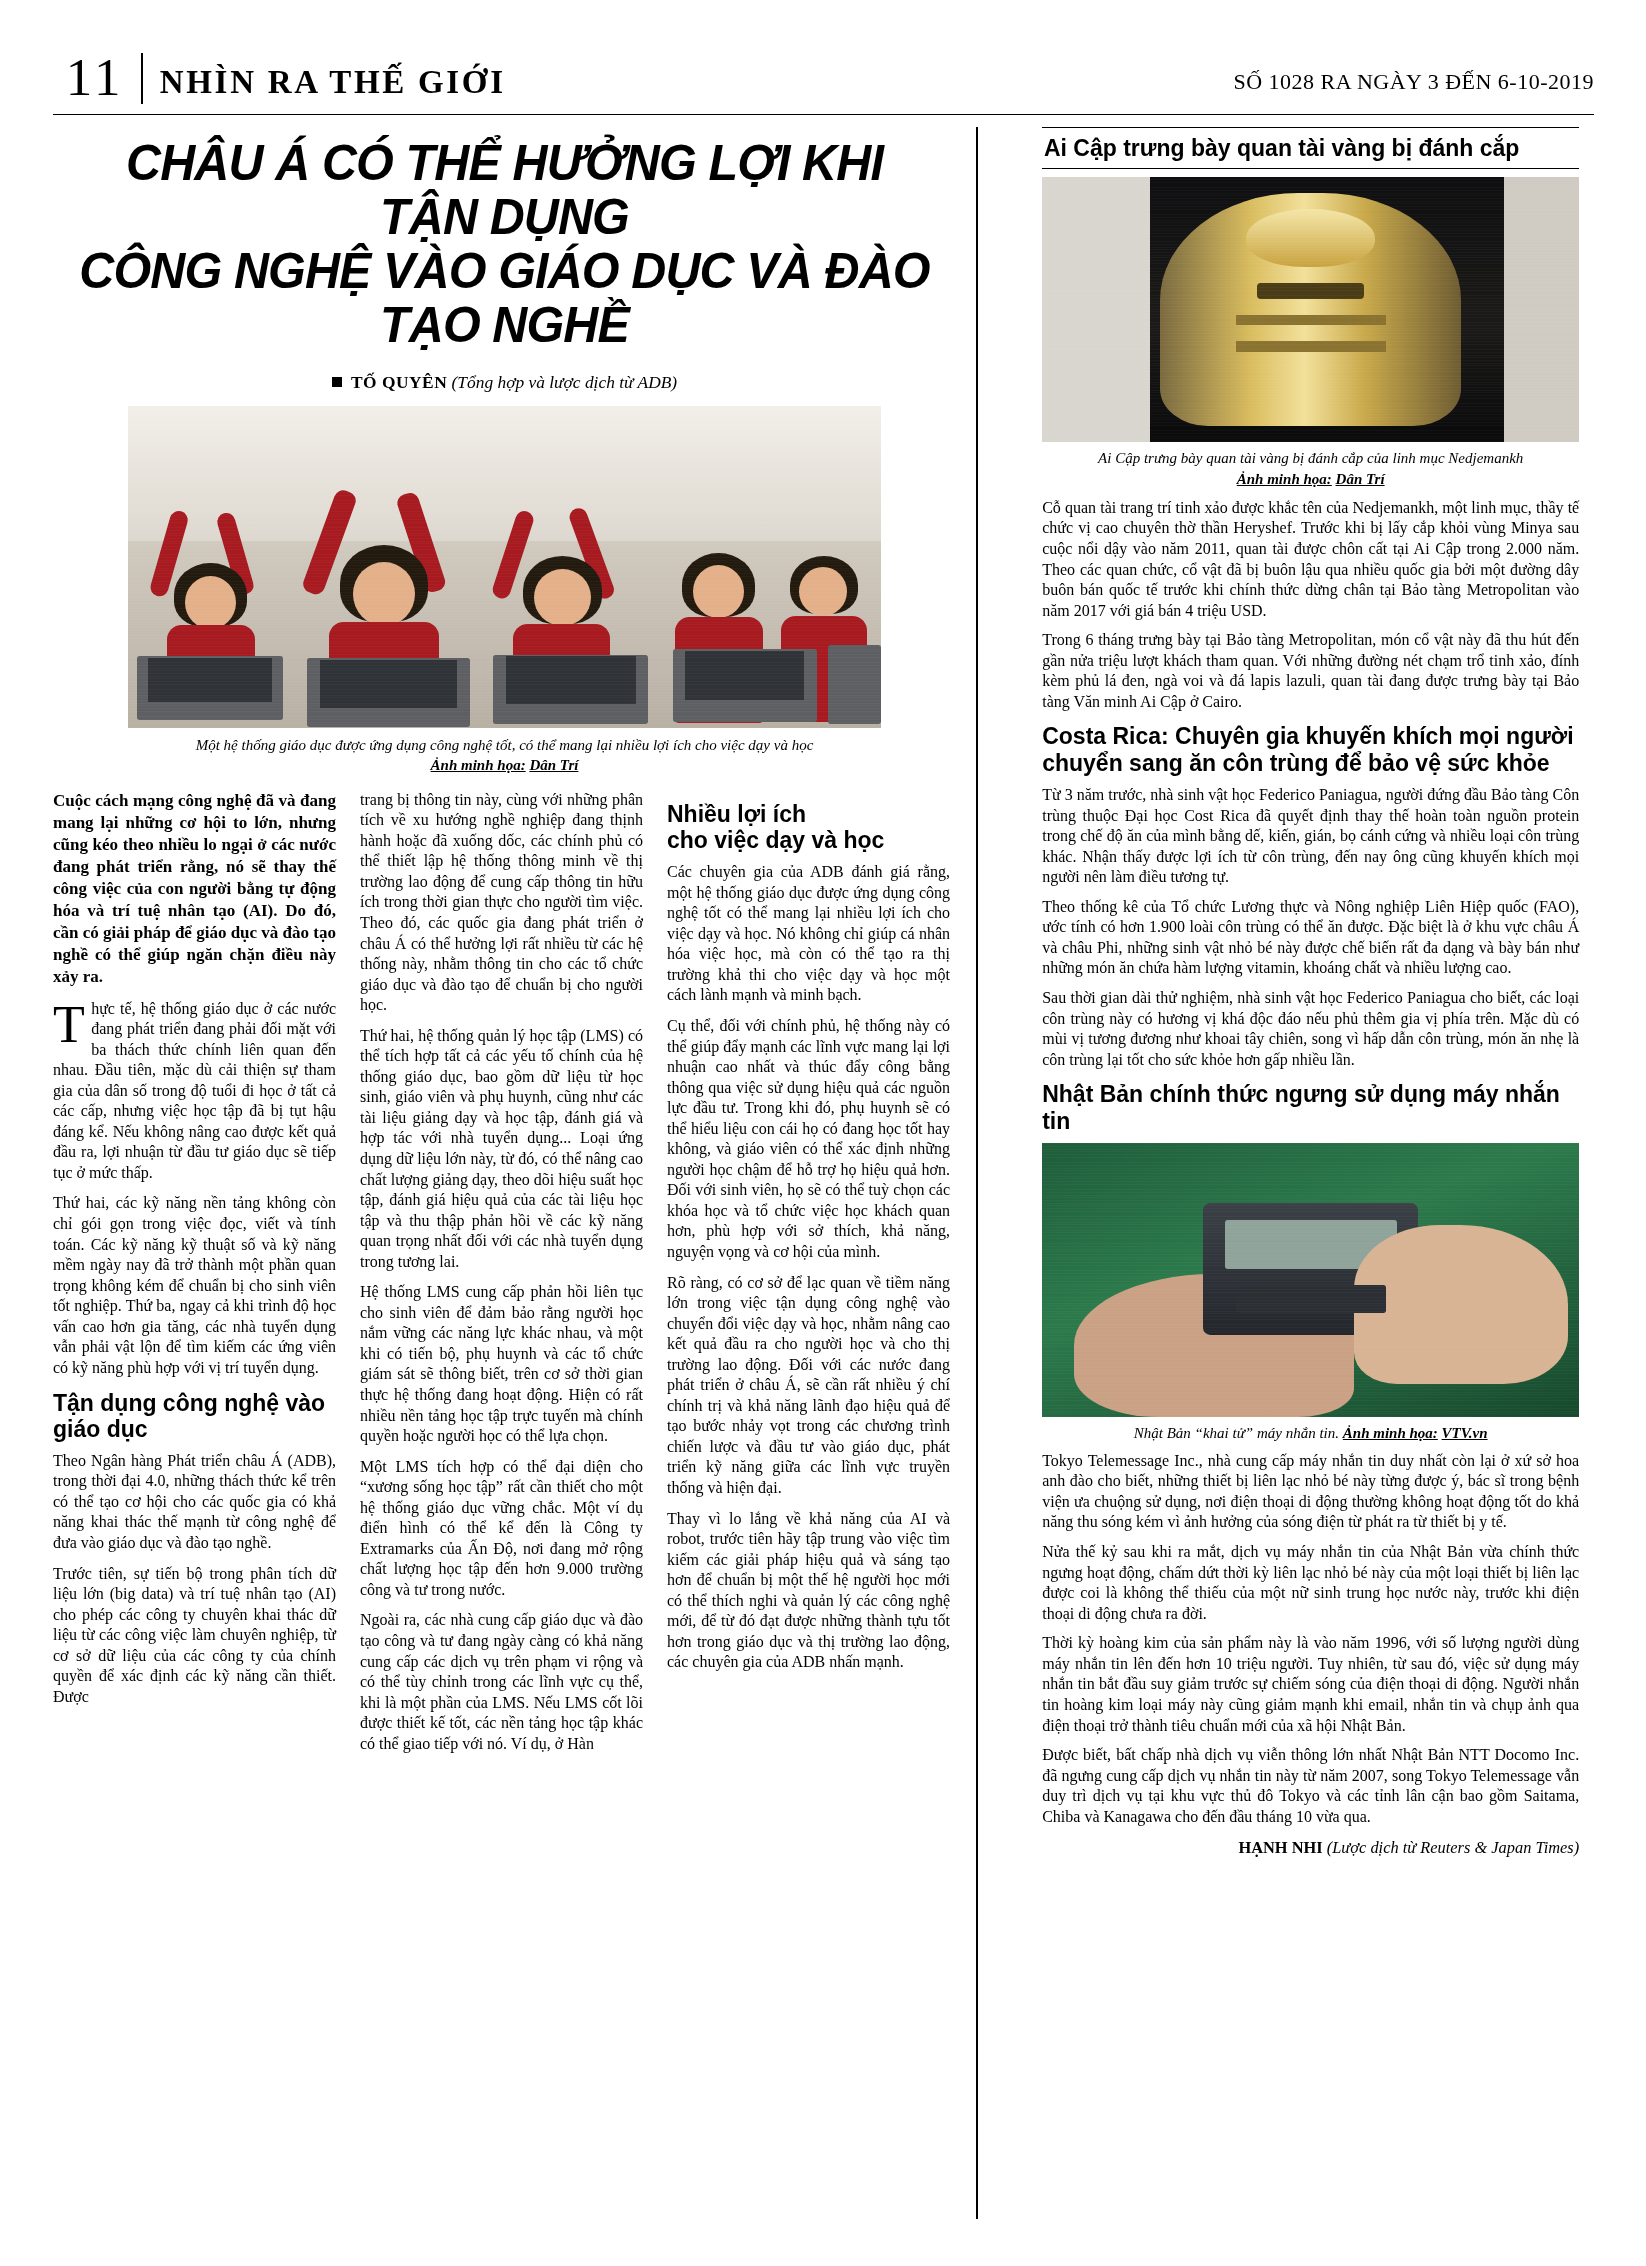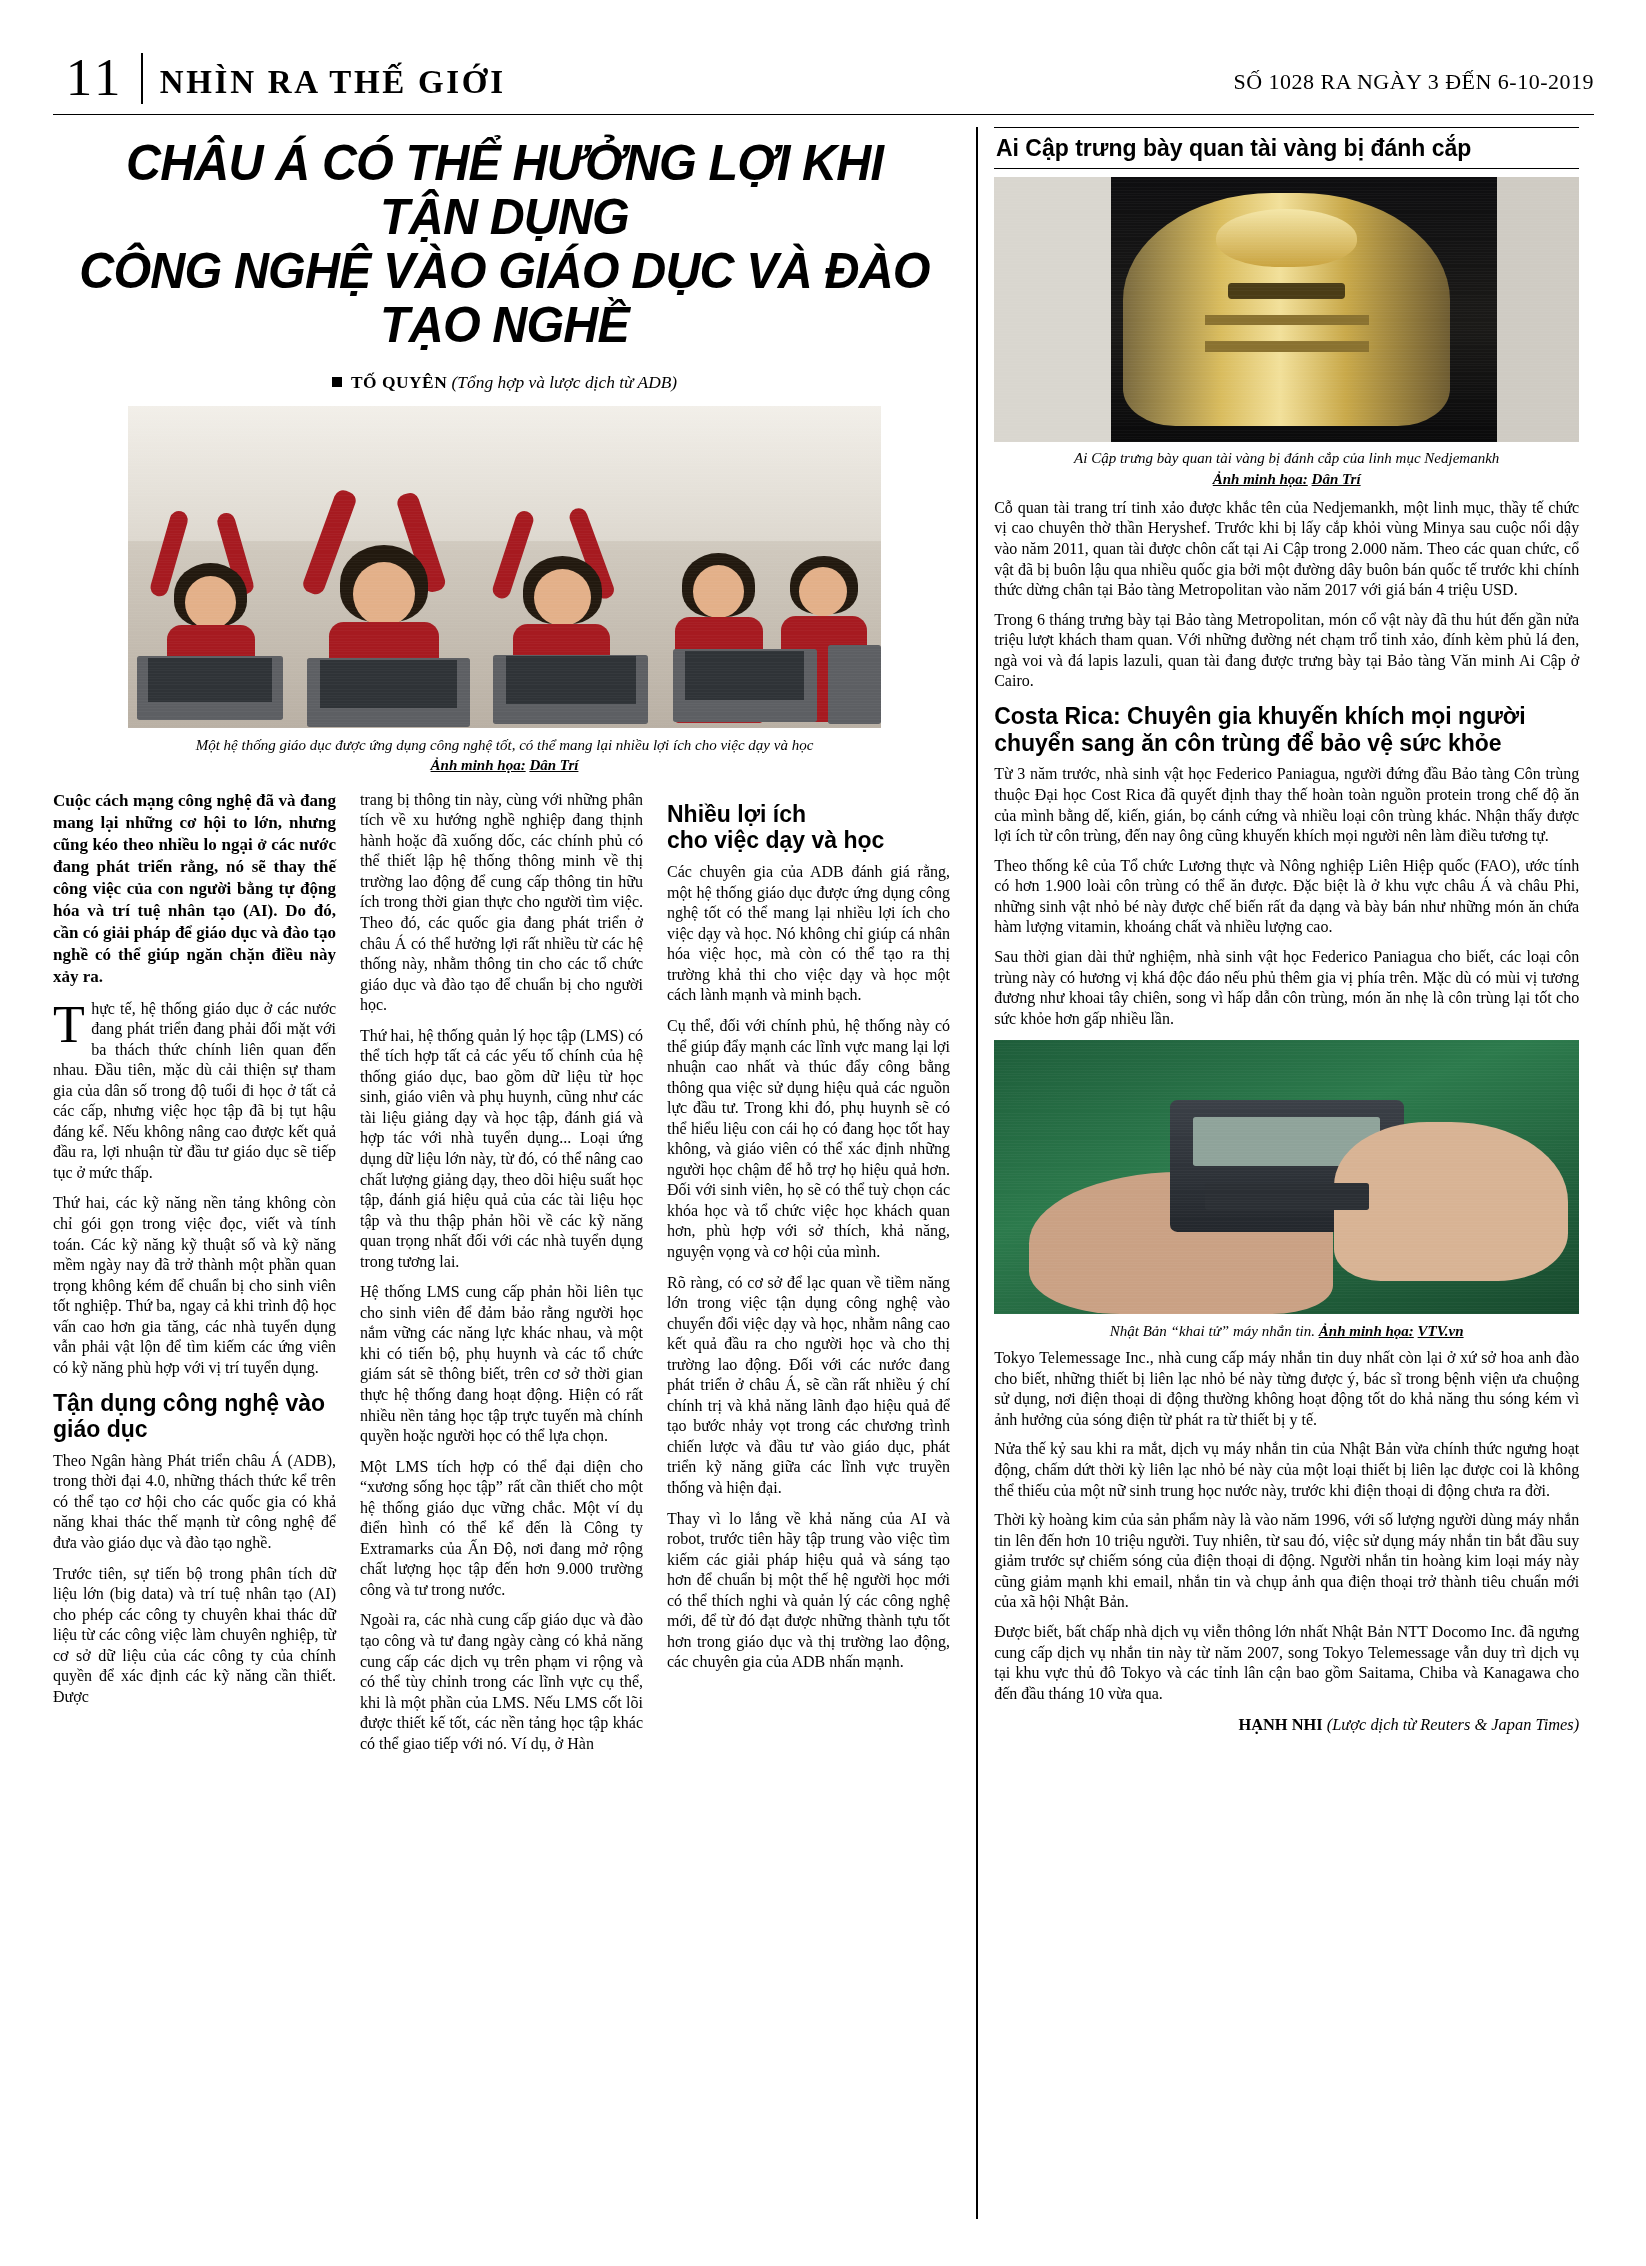--- a/index.html
+++ b/index.html
@@ -183,21 +183,21 @@
     overflow: hidden;
     margin-bottom: 5.5px;
   }
   .rc-photo.pager { height: 274px; }
   .rc p {
     margin: 0 0 9.1px 0;
     font-size: 16px;
     line-height: 1.285;
     text-align: justify;
   }
-  .rc { margin-bottom: 11px; }
+  .rc { margin-bottom: 11px; margin-left: 48px; }
   .signoff {
     text-align: right;
     font-size: 16.4px;
     margin-top: 11px;
   }
   .signoff b { font-weight: 700; }
   .signoff i { font-style: italic; }
 
   
   .ph { position:absolute; }
@@ -368,20 +368,21 @@
       </div>
 
       <div class="rc">
         <div class="rc-title">Costa Rica: Chuyên gia khuyến khích mọi người chuyển sang ăn côn trùng để bảo vệ sức khỏe</div>
         <p>Từ 3 năm trước, nhà sinh vật học Federico Paniagua, người đứng đầu Bảo tàng Côn trùng thuộc Đại học Cost Rica đã quyết định thay thế hoàn toàn nguồn protein trong chế độ ăn của mình bằng dế, kiến, gián, bọ cánh cứng và nhiều loại côn trùng khác. Nhận thấy được lợi ích từ côn trùng, đến nay ông cũng khuyến khích mọi người nên làm điều tương tự.</p>
         <p>Theo thống kê của Tổ chức Lương thực và Nông nghiệp Liên Hiệp quốc (FAO), ước tính có hơn 1.900 loài côn trùng có thể ăn được. Đặc biệt là ở khu vực châu Á và châu Phi, những sinh vật nhỏ bé này được chế biến rất đa dạng và bày bán như những món ăn chứa hàm lượng vitamin, khoáng chất và nhiều lượng cao.</p>
         <p>Sau thời gian dài thử nghiệm, nhà sinh vật học Federico Paniagua cho biết, các loại côn trùng này có hương vị khá độc đáo nếu phủ thêm gia vị phía trên. Mặc dù có mùi vị tương đương như khoai tây chiên, song vì hấp dẫn côn trùng, món ăn nhẹ là côn trùng lại tốt cho sức khỏe hơn gấp nhiều lần.</p>
       </div>
 
       <div class="rc">
+        <div class="rc-title">Nhật Bản chính thức ngưng sử dụng máy nhắn tin</div>
         <div class="rc-photo pager">
           <div class="ph pg-bg"></div>
           <div class="ph pg-hand"></div>
           <div class="ph pg-device"></div>
           <div class="ph pg-screen"></div>
           <div class="ph pg-hand2"></div>
           <div class="ph" style="left:36%;top:52%;width:28%;height:10%;background:#2b2f34;border-radius:2.7px;"></div>
           <div class="grain"></div>
         </div>
         <div class="caption">

